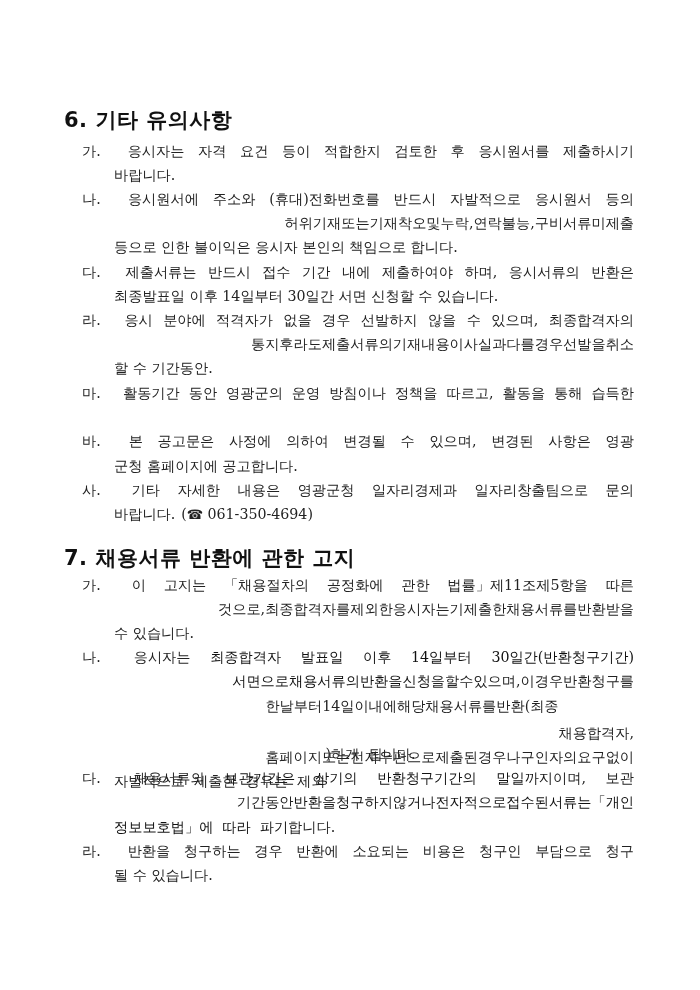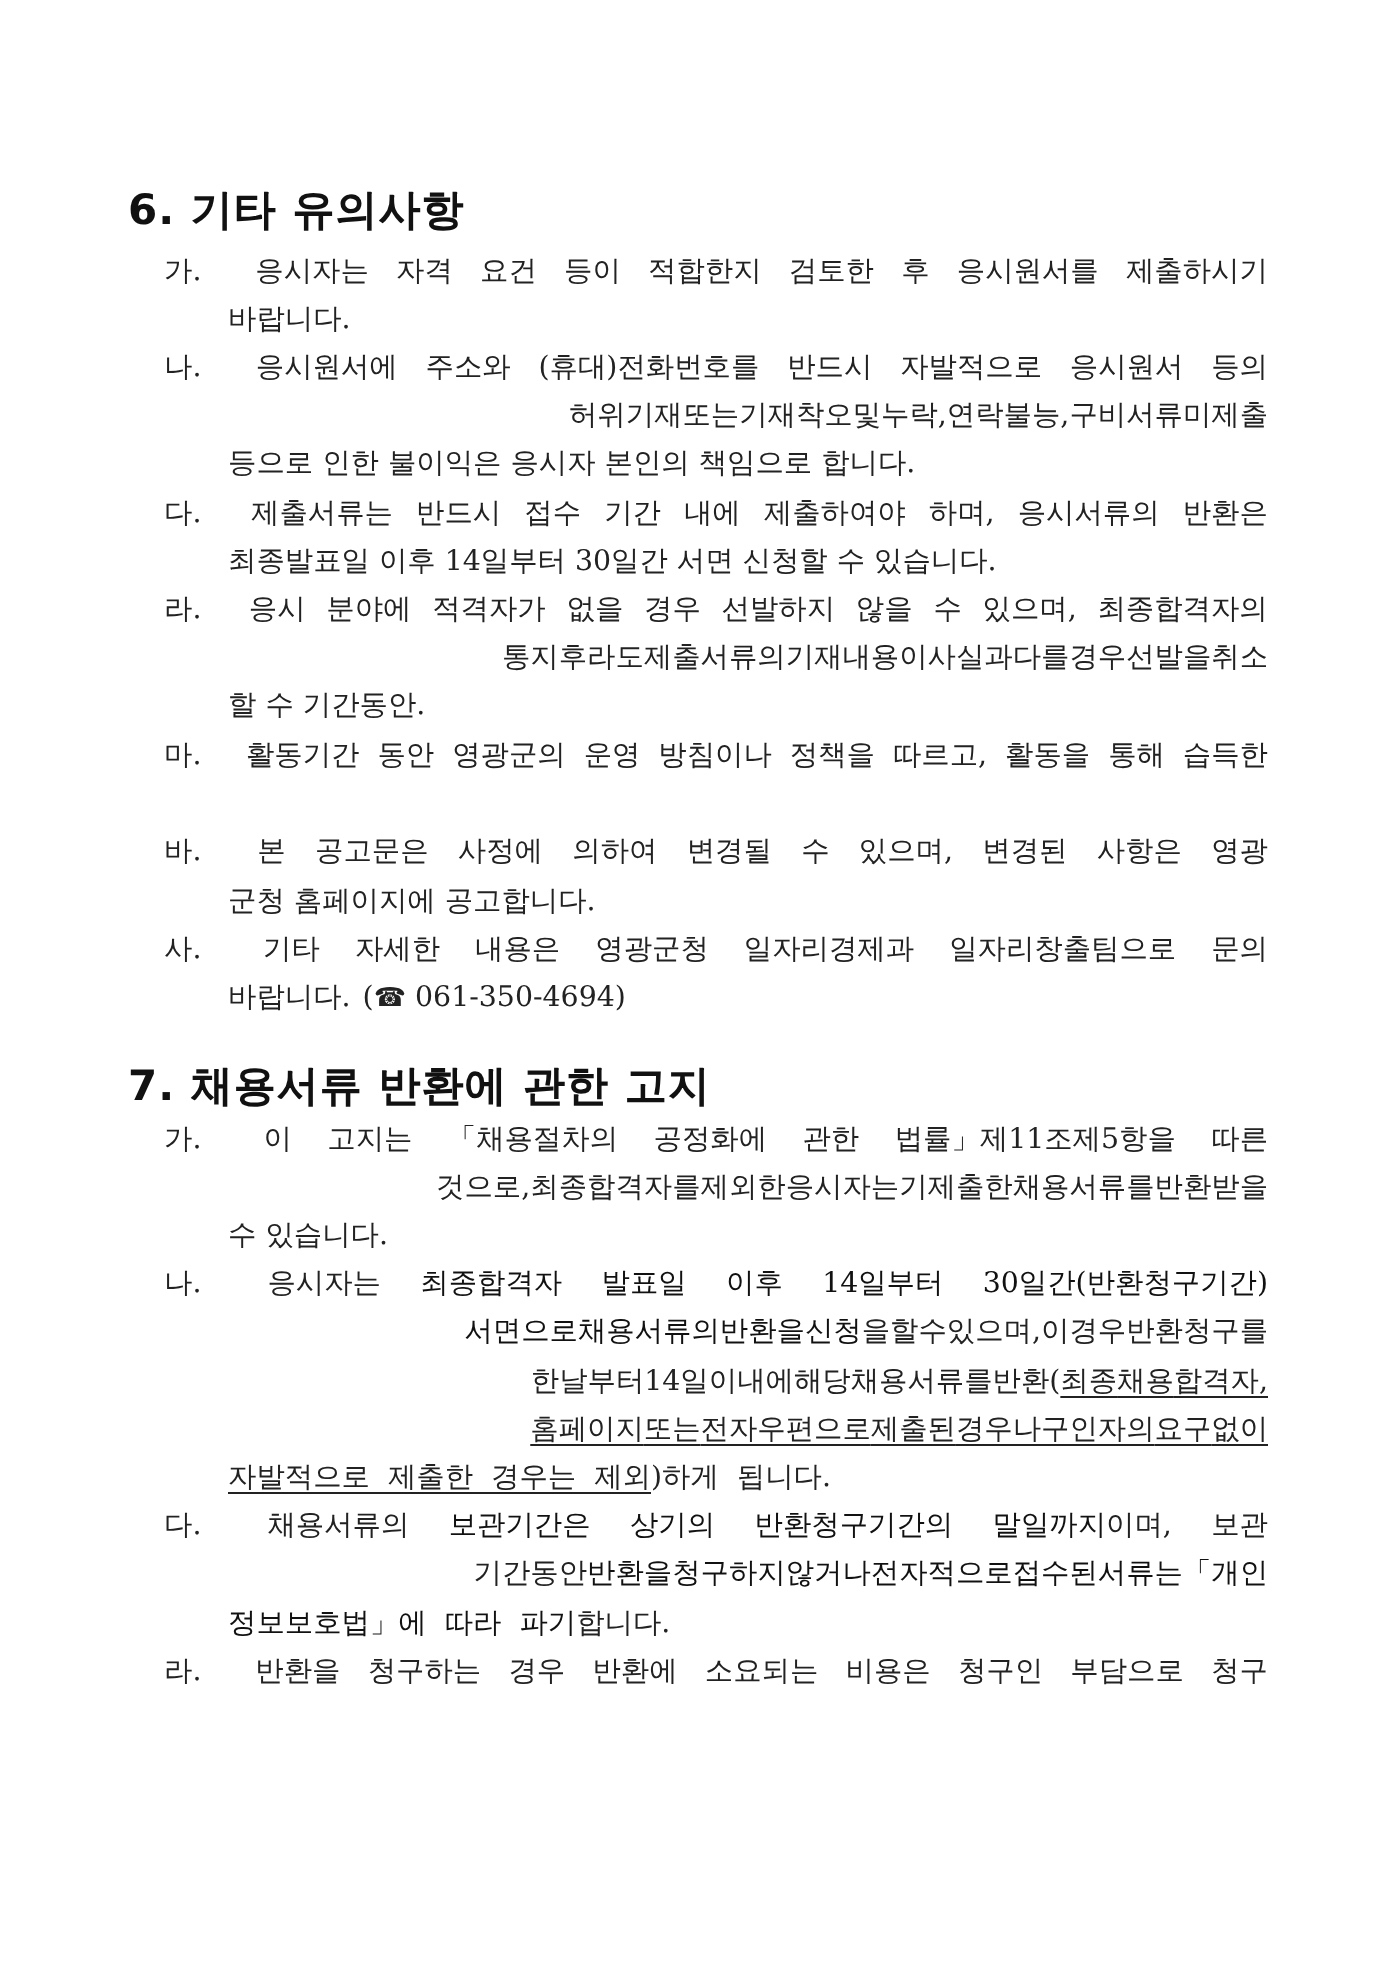--- a/index.html
+++ b/index.html
@@ -1,29 +1,29 @@
 <!DOCTYPE html>
 <html><head>
 <meta charset="utf-8">
 <style>
   html, body { margin: 0; padding: 0; background: #ffffff; }
   body { width: 700px; height: 990px; position: relative; overflow: hidden;
          font-family: "DejaVu Serif", "Liberation Serif", serif; color: #1a1a1a; }
-  .page { position: absolute; left: 0; top: 1px; width: 700px; height: 820px; background: #fff; }
+  .page { position: absolute; left: 0; top: 16px; width: 700px; height: 820px; background: #fff; }
   .heading { position: absolute; left: 64px; font-family: "DejaVu Sans", "Liberation Sans", sans-serif;
              font-weight: bold; font-size: 21px; letter-spacing: 0.5px; color: #111; white-space: nowrap; }
   .line { position: absolute; left: 82px; width: 552px; font-size: 14.2px; line-height: 20px; height: 20px;
           white-space: nowrap; display: flex; justify-content: space-between; color: #222; }
   .line.cont { left: 114px; width: 520px; justify-content: flex-end; }
   .line.last { justify-content: flex-start; }
   .line.last .w { margin-right: 6px; }
   .marker { display: inline-block; width: 32px; flex: 0 0 32px; }
   .w { display: inline-block; }
   .b { font-weight: normal; color: #111; }
-  .u { text-decoration: underline; text-underline-offset: 3px; }
+  .u { text-underline-offset: 3px; margin-top: 27px; }
   .phone-icon { font-family: "DejaVu Sans", sans-serif; font-size: 13px; }
 </style>
 </head>
 <body>
 
 <div class="page">
 
   <div class="heading" style="top:90px">6. 기타 유의사항</div>
 
   <div class="line" style="top:125px">
@@ -244,14 +244,15 @@
       <span class="w">반환을</span>
       <span class="w">청구하는</span>
       <span class="w">경우</span>
       <span class="w">반환에</span>
       <span class="w">소요되는</span>
       <span class="w">비용은</span>
       <span class="w">청구인</span>
       <span class="w">부담으로</span>
       <span class="w">청구</span>
     </div>
+  <div class="line cont last" style="top:849px">될 수 있습니다.</div>
 
 </div>
 
 </body></html>

